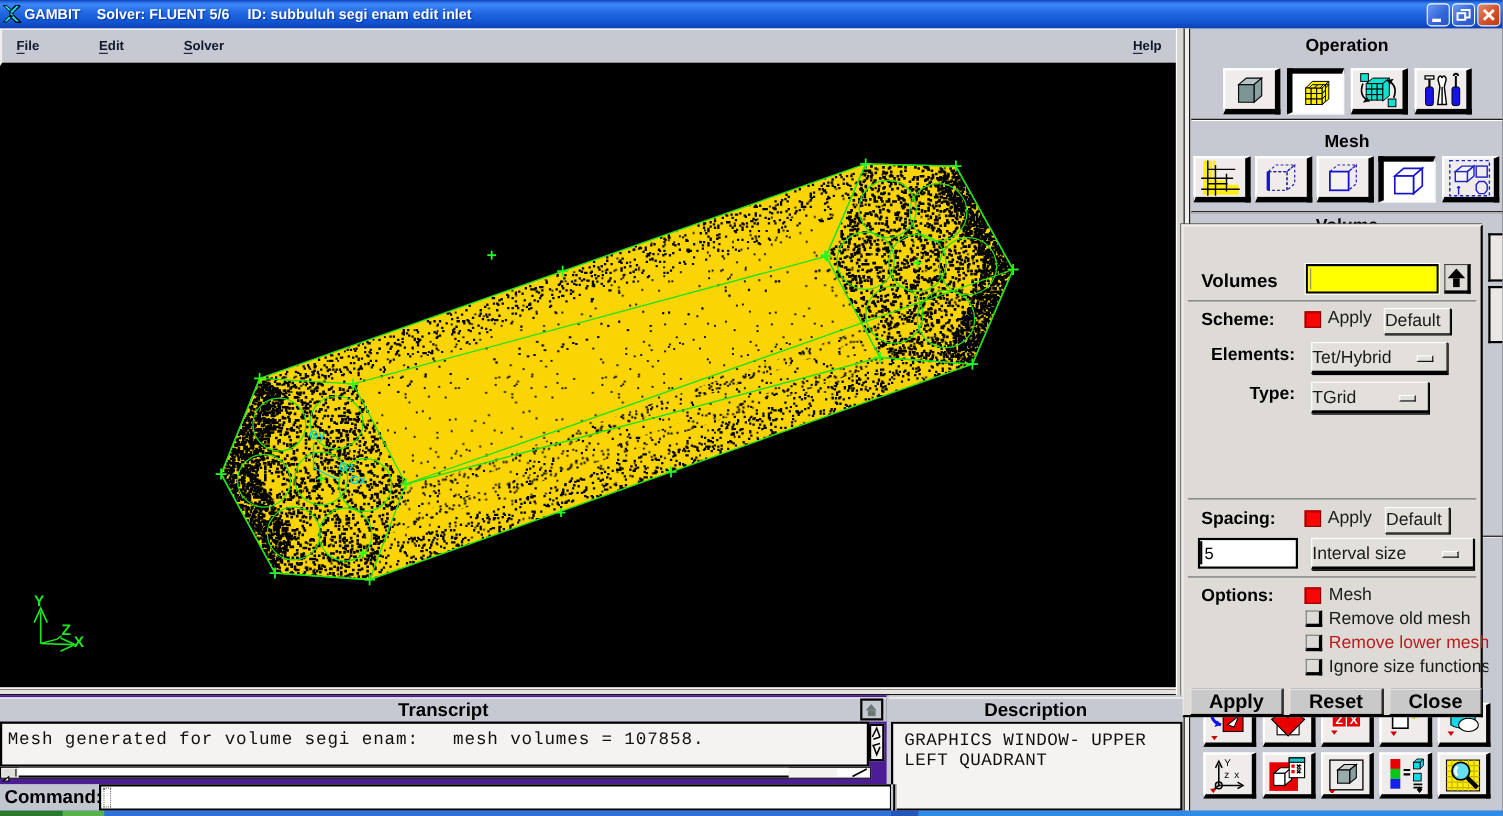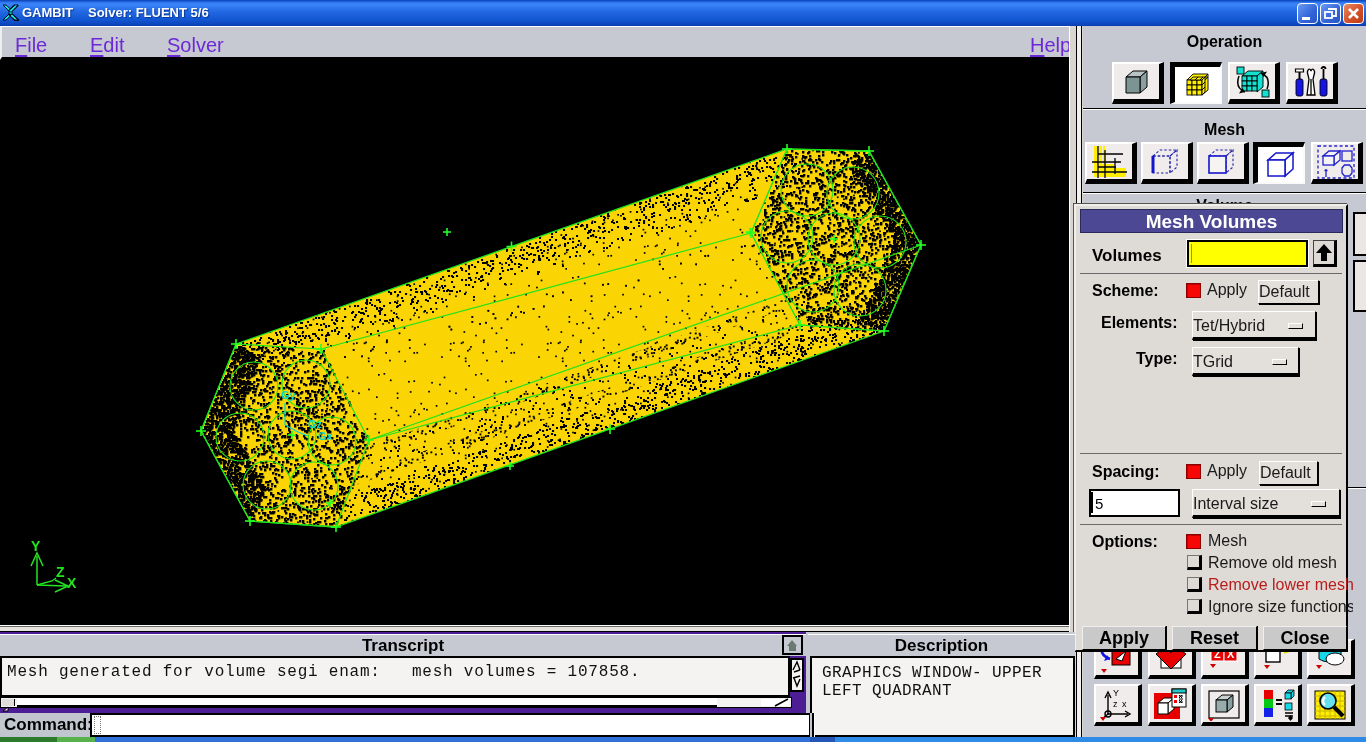--- a/index.html
+++ b/index.html
@@ -3,21 +3,21 @@
 *{margin:0;padding:0;box-sizing:border-box;font-family:"Liberation Sans",sans-serif}
 html,body{width:1366px;height:742px;overflow:hidden}
 body{position:relative;background:#c6c9d1}
 .abs{position:absolute}
 
 #tbar{left:0;top:0;width:1366px;height:26px;background:linear-gradient(180deg,#0c3fb4 0%,#2f79f2 10%,#3b85f8 16%,#2268e2 45%,#1356d2 75%,#0d47c0 92%,#0a3db0 100%)}
 #tbar .txt{color:#fff;font-weight:bold;font-size:13px;line-height:26px;text-shadow:1px 1px 1px #0636a0}
 .wbtn{position:absolute;top:3px;width:21px;height:21px;border:1px solid #fff;border-radius:4px;color:#fff}
 
 #menubar{left:0;top:26px;width:1075px;height:34px;background:#c6c9d1;border-top:1px solid #fff;border-left:2px solid #efefef;border-bottom:3px solid #000}
-.mitem{position:absolute;top:7px;font-weight:normal;font-size:20px;color:#6d28d9}
+.mitem{position:absolute;top:7px;font-weight:bold;font-size:12px;color:#0f172a}
 .mitem u{text-decoration:underline;text-underline-offset:3px}
 
 #gfx{left:0;top:60px;width:1069px;height:565px;background:#000;overflow:hidden}
 
 #vsash{left:1069px;top:26px;width:14px;height:711px;background:#d9d5d1;border-left:1px solid #fff}
 #vsash .in{position:absolute;left:6px;top:0;width:6px;height:711px;background:#f2f0ee;border-left:1px solid #000;border-right:1px solid #000}
 
 #panel{left:1083px;top:26px;width:283px;height:711px;background:#c6c9d1}
 .ptitle{position:absolute;width:283px;text-align:center;font-weight:bold;font-size:16px;color:#000}
 .pbtn{position:absolute;width:52px;height:42px;background:#f0eceb;border-style:solid;border-width:2px 5px 5px 2px;border-color:#fff #000 #000 #fff;display:flex;align-items:center;justify-content:center}
@@ -52,20 +52,21 @@
 </style></head><body>
 
 <div class="abs" id="tbar">
   <svg class="abs" style="left:2px;top:4px" width="17" height="17" viewBox="0 0 17 17">
     <path d="M1 1 L7 7 L7 10 L1 16 L4 16 L10 10.5 L10 6.5 L4 1 Z" fill="#18e8e8" stroke="#001" stroke-width="0.9"></path>
     <path d="M16 1 L10 6.5 M10 10.5 L16 16 L13 16 L7 10 M7 7 L13 1 Z" fill="none" stroke="#001" stroke-width="2.2"></path>
     <path d="M16 1 L13 1 L7 6.5 L9 8.5 Z M10 10 L8 12 L13 16 L16 16 Z" fill="#10dede" stroke="#001" stroke-width="0.8"></path>
   </svg>
   <span class="txt abs" style="left:22px">GAMBIT</span>
   <span class="txt abs" style="left:88px">Solver: FLUENT 5/6</span>
+  <span class="txt abs" style="left:225px">ID: subbuluh segi enam edit inlet</span>
   <div class="wbtn" style="left:1297px;background:linear-gradient(135deg,#6a9bf4 0%,#3263d8 60%,#2a55c4 100%)">
       <div style="position:absolute;left:4px;bottom:3px;width:8px;height:3px;background:#fff"></div>
     </div>
   <div class="wbtn" style="left:1320px;background:linear-gradient(135deg,#6a9bf4 0%,#3263d8 60%,#2a55c4 100%)">
     <svg width="19" height="19" viewBox="0 0 19 19">
         <path d="M7 5 h8 v7 h-4" stroke="#fff" stroke-width="1.8" fill="none"></path>
         <rect x="4" y="8" width="7" height="6" fill="none" stroke="#fff" stroke-width="1.8"></rect>
       </svg>
   </div>
   <div class="wbtn" style="left:1343px;background:linear-gradient(135deg,#ea8a60 0%,#d4502a 55%,#bc3a14 100%)">
@@ -825,21 +826,20 @@
           <line x1="4" y1="29" x2="34" y2="29"></line>
         </g>
         <circle cx="17" cy="14" r="8" fill="#66e0f0" stroke="#000" stroke-width="1.6"></circle>
         <path d="M14 10 a5 5 0 0 0 0 8" stroke="#fff" stroke-width="2.4" fill="none"></path>
         <path d="M23 20 L32 29" stroke="#000" stroke-width="4"></path>
       </svg>
     </div>
 </div>
 
 <div class="abs" id="dlg">
-  <div id="dlgtitle">Mesh Volumes</div>
   <div class="dlab" style="left:16px;top:40px;font-size:17px">Volumes</div>
   <div style="position:absolute;left:111px;top:34px;width:121px;height:27px;background:#ffff00;border:2px solid #000;outline:1px solid #fff"></div>
   <div style="position:absolute;left:115px;top:38px;width:1px;height:19px;background:#888"></div>
   <div style="position:absolute;left:237px;top:34px;width:24px;height:27px;background:#dedad6;border:1px solid #444;border-right:3px solid #000;border-bottom:3px solid #000">
     <div style="position:absolute;left:2px;top:3px;width:0;height:0;border:8px solid transparent;border-bottom:9px solid #000;border-top:none"></div>
     <div style="position:absolute;left:7px;top:12px;width:6px;height:8px;background:#000"></div>
   </div>
   <div class="dsep" style="top:67px"></div>
   <div class="dlab" style="left:16px;top:76px">Scheme:</div>
   <div class="rchk" style="left:110px;top:77px"></div>

